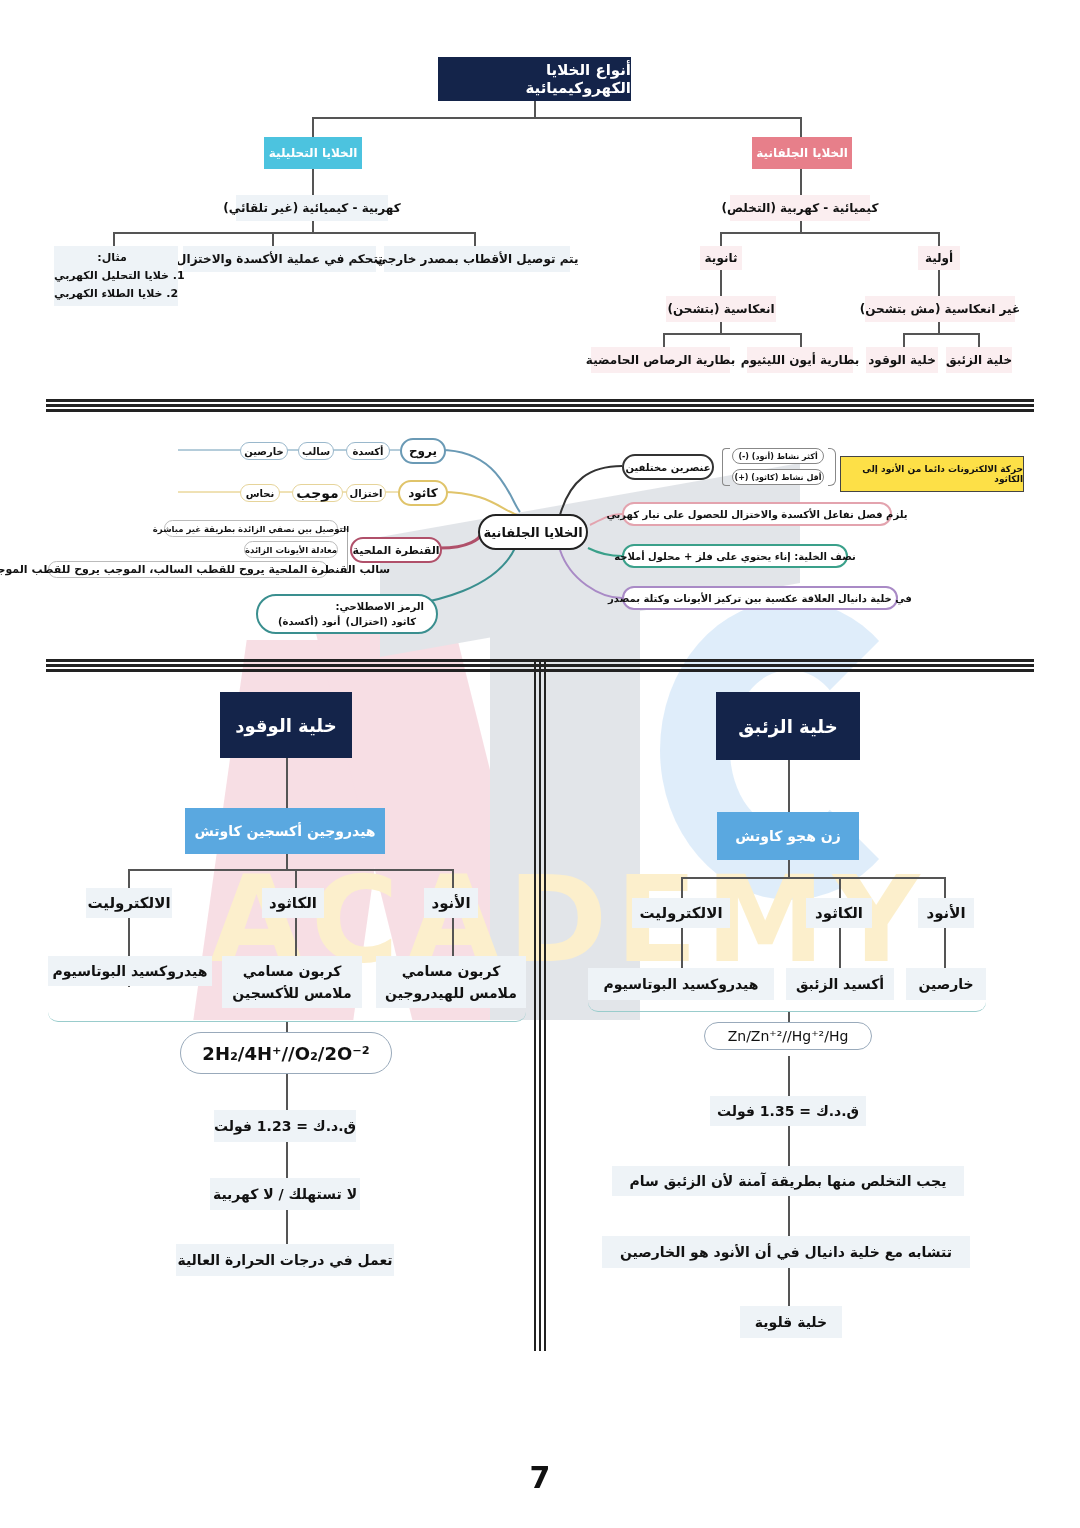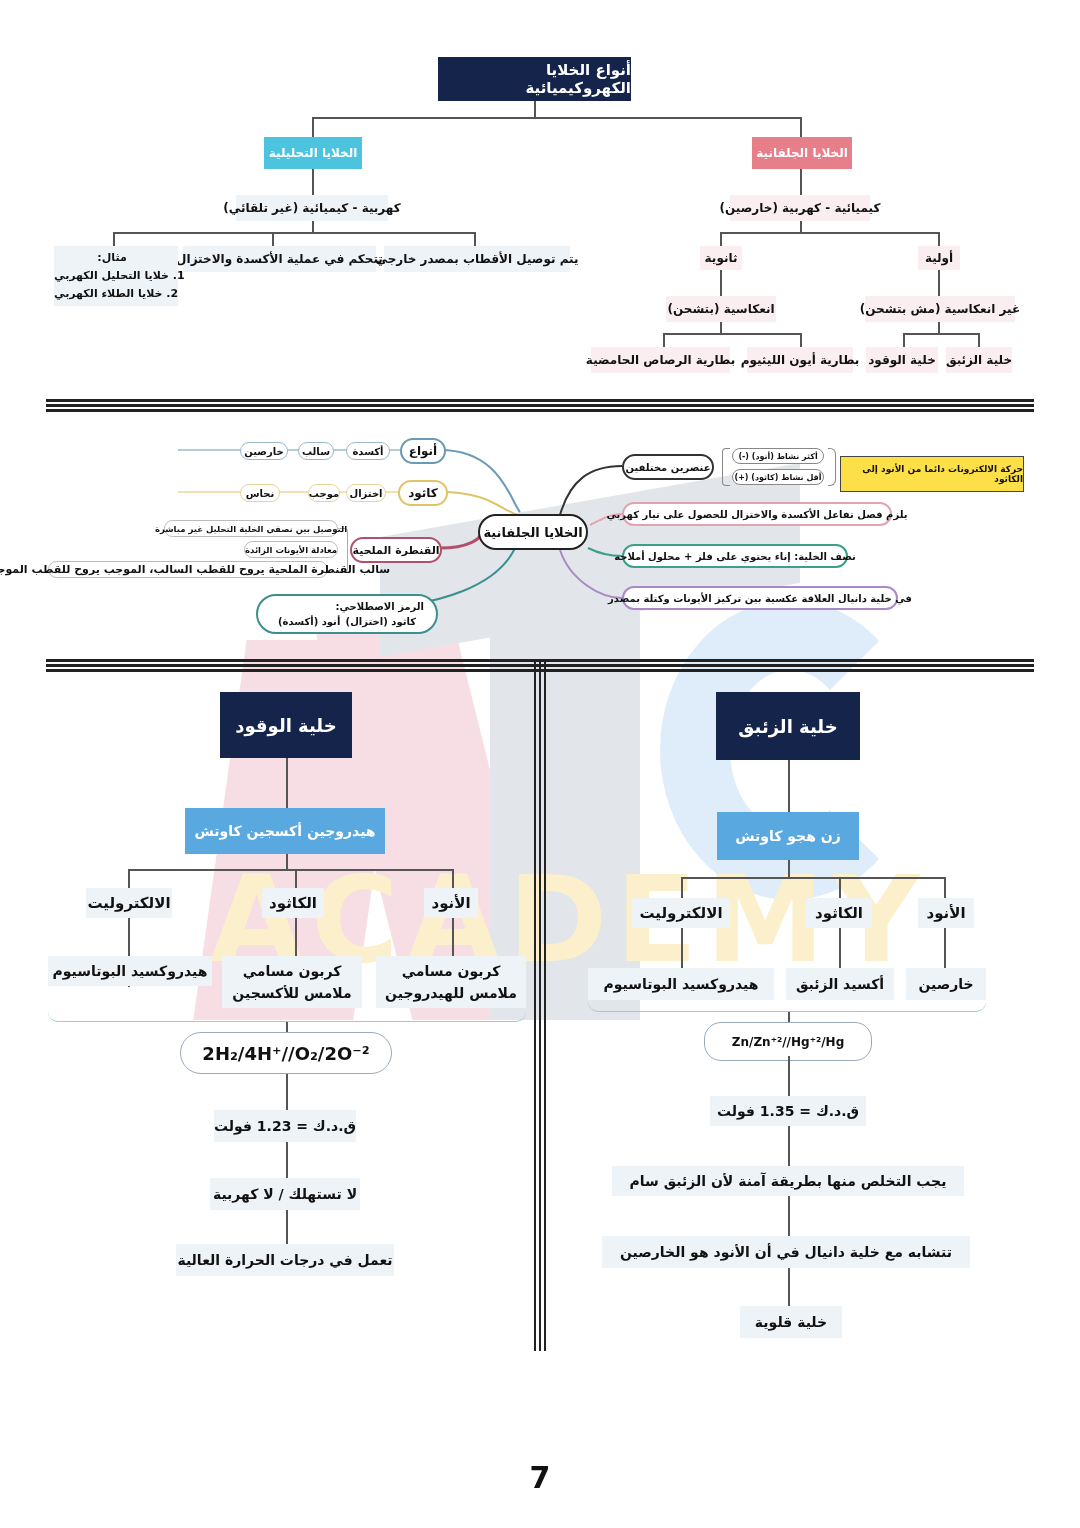--- a/index.html
+++ b/index.html
@@ -33,21 +33,21 @@
 <div class="vline" style="left:312px;top:117px;height:20px"></div>
 <div class="vline" style="left:800px;top:117px;height:20px"></div>
 
 <div class="abs" style="left:264px;top:137px;width:98px;height:32px;background:#4cc3df;color:#fff;font-weight:bold;font-size:12px;display:flex;align-items:center;justify-content:center">الخلايا التحليلية</div>
 <div class="abs" style="left:752px;top:137px;width:100px;height:32px;background:#e77f8a;color:#fff;font-weight:bold;font-size:12px;display:flex;align-items:center;justify-content:center">الخلايا الجلفانية</div>
 
 <div class="vline" style="left:312px;top:169px;height:26px"></div>
 <div class="vline" style="left:800px;top:169px;height:26px"></div>
 
 <div class="abs lbl" style="left:236px;top:195px;width:152px;height:26px;font-size:12px">كهربية - كيميائية (غير تلقائي)</div>
-<div class="abs lbl pink" style="left:730px;top:195px;width:140px;height:26px;font-size:12px">كيميائية - كهربية (خارصين)</div>
+<div class="abs lbl pink" style="left:730px;top:195px;width:140px;height:26px;font-size:12px">كيميائية - كهربية (التخلص)</div>
 
 <div class="vline" style="left:312px;top:221px;height:12px"></div>
 <div class="hline" style="left:113px;top:232px;width:362px"></div>
 <div class="vline" style="left:113px;top:232px;height:14px"></div>
 <div class="vline" style="left:272px;top:232px;height:14px"></div>
 <div class="vline" style="left:474px;top:232px;height:14px"></div>
 <div class="abs lbl" style="left:384px;top:246px;width:186px;height:26px;font-size:12px">يتم توصيل الأقطاب بمصدر خارجي</div>
 <div class="abs lbl" style="left:183px;top:246px;width:193px;height:26px;font-size:12px">تتحكم في عملية الأكسدة والاختزال</div>
 <div class="abs lbl" style="left:54px;top:246px;width:124px;height:60px;font-size:11px;flex-direction:column;align-items:flex-end;padding-right:8px;line-height:18px">
   <span style="align-self:center">مثال:</span>
@@ -90,33 +90,33 @@
   <path d="M560 95 C570 60 590 46 622 46" stroke="#333" stroke-width="2" fill="none"></path>
   <path d="M590 105 C600 100 610 94 622 94" stroke="#e3a3ae" stroke-width="2" fill="none"></path>
   <path d="M588 128 C600 134 612 136 622 136" stroke="#3aa08a" stroke-width="2" fill="none"></path>
   <path d="M560 130 C570 160 600 178 622 178" stroke="#a98ac6" stroke-width="2" fill="none"></path>
   <line x1="178" y1="30" x2="400" y2="30" stroke="#6a9ab5" stroke-width="1"></line>
   <line x1="178" y1="72" x2="400" y2="72" stroke="#e0c46a" stroke-width="1"></line>
 </svg>
 
 <div class="pill" style="left:478px;top:514px;width:110px;height:36px;border-color:#222;border-radius:18px;font-size:13px">الخلايا الجلفانية</div>
 
-<div class="pill" style="left:400px;top:438px;width:46px;height:26px;border-color:#6a9ab5;font-size:12px">أنواع</div>
+<div class="pill" style="left:400px;top:438px;width:46px;height:26px;border-color:#6a9ab5;font-size:12px">يروح</div>
 <div class="pill" style="left:346px;top:442px;width:44px;height:18px;border-color:#9ab8cc;border-width:1px;font-size:10px">أكسدة</div>
 <div class="pill" style="left:298px;top:442px;width:36px;height:18px;border-color:#9ab8cc;border-width:1px;font-size:10px">سالب</div>
 <div class="pill" style="left:240px;top:442px;width:48px;height:18px;border-color:#9ab8cc;border-width:1px;font-size:10px">خارصين</div>
 
 <div class="pill" style="left:398px;top:480px;width:50px;height:26px;border-color:#e0c46a;font-size:12px">كاثود</div>
 <div class="pill" style="left:346px;top:484px;width:40px;height:18px;border-color:#e6d49a;border-width:1px;font-size:10px">اختزال</div>
-<div class="pill" style="left:308px;top:484px;width:32px;height:18px;border-color:#e6d49a;border-width:1px;font-size:10px">موجب</div>
+<div class="pill" style="left:292px;top:484px;width:51px;height:18px;border-color:#e6d49a;border-width:1px;font-size:14px">موجب</div>
 <div class="pill" style="left:240px;top:484px;width:40px;height:18px;border-color:#e6d49a;border-width:1px;font-size:10px">نحاس</div>
 
 <div class="pill" style="left:350px;top:537px;width:92px;height:26px;border-color:#b0506a;font-size:11px">القنطرة الملحية</div>
 <div class="abs" style="left:340px;top:528px;width:8px;height:44px;border:1px solid #aaa;border-left:none;border-radius:0 4px 4px 0"></div>
-<div class="pill" style="left:164px;top:520px;width:174px;height:17px;border-color:#bbb;border-width:1px;font-size:8.5px">التوصيل بين نصفي الخلية التحليل غير مباشرة</div>
+<div class="pill" style="left:164px;top:520px;width:174px;height:17px;border-color:#bbb;border-width:1px;font-size:8.5px">التوصيل بين نصفي الزائدة بطريقة غير مباشرة</div>
 <div class="pill" style="left:244px;top:541px;width:94px;height:17px;border-color:#bbb;border-width:1px;font-size:8.5px">معادلة الأيونات الزائدة</div>
 <div class="pill" style="left:48px;top:561px;width:280px;height:17px;border-color:#bbb;border-width:1px;font-size:11px">سالب القنطرة الملحية يروح للقطب السالب، الموجب يروح للقطب الموجب</div>
 
 <div class="abs" style="left:256px;top:594px;width:182px;height:40px;border:2px solid #3a8f8f;border-radius:20px;background:#fff;font-weight:bold;font-size:10px">
   <span style="position:absolute;right:12px;top:5px">الرمز الاصطلاحي:</span>
   <span style="position:absolute;right:20px;top:20px">كاثود (اختزال)</span>
   <span style="position:absolute;left:20px;top:20px">أنود (أكسدة)</span>
 </div>
 
 <div class="pill" style="left:622px;top:454px;width:92px;height:26px;border-color:#333;font-size:10px">عنصرين مختلفين</div>
@@ -172,21 +172,21 @@
 <div class="vline" style="left:839px;top:877px;height:92px"></div>
 <div class="vline" style="left:944px;top:877px;height:92px"></div>
 <div class="abs lbl" style="left:632px;top:898px;width:98px;height:30px;font-size:15px">الالكتروليت</div>
 <div class="abs lbl" style="left:806px;top:898px;width:66px;height:30px;font-size:15px">الكاثود</div>
 <div class="abs lbl" style="left:918px;top:898px;width:56px;height:30px;font-size:15px">الأنود</div>
 <div class="abs lbl" style="left:588px;top:968px;width:186px;height:32px;font-size:14px">هيدروكسيد البوتاسيوم</div>
 <div class="abs lbl" style="left:786px;top:968px;width:108px;height:32px;font-size:14px">أكسيد الزئبق</div>
 <div class="abs lbl" style="left:906px;top:968px;width:80px;height:32px;font-size:14px">خارصين</div>
 <div class="abs" style="left:588px;top:1002px;width:398px;height:10px;border-bottom:1px solid #9cc;border-radius:0 0 20px 20px"></div>
 <div class="vline" style="left:788px;top:1012px;height:10px"></div>
-<div class="abs" style="left:704px;top:1022px;width:168px;height:39px;border:1px solid #9ab;border-radius:17px;display:flex;align-items:center;justify-content:center;font-weight:bold;font-size:12px;direction:ltr;background:#fff">Zn/Zn⁺²//Hg⁺²/Hg</div>
+<div class="abs" style="left:704px;top:1022px;width:168px;height:28px;border:1px solid #9ab;border-radius:17px;display:flex;align-items:center;justify-content:center;font-weight:normal;font-size:14px;direction:ltr;background:#fff">Zn/Zn⁺²//Hg⁺²/Hg</div>
 <div class="vline" style="left:788px;top:1056px;height:40px"></div>
 <div class="abs lbl" style="left:710px;top:1096px;width:156px;height:30px;font-size:14px">ق.د.ك = 1.35 فولت</div>
 <div class="vline" style="left:788px;top:1126px;height:40px"></div>
 <div class="abs lbl" style="left:612px;top:1166px;width:352px;height:30px;font-size:14px">يجب التخلص منها بطريقة آمنة لأن الزئبق سام</div>
 <div class="vline" style="left:788px;top:1196px;height:40px"></div>
 <div class="abs lbl" style="left:602px;top:1236px;width:368px;height:32px;font-size:14px">تتشابه مع خلية دانيال في أن الأنود هو الخارصين</div>
 <div class="vline" style="left:788px;top:1268px;height:38px"></div>
 <div class="abs lbl" style="left:740px;top:1306px;width:102px;height:32px;font-size:14px">خلية قلوية</div>
 
 <div class="abs" style="left:520px;top:1460px;width:40px;text-align:center;font-size:30px;font-weight:bold">7</div>

